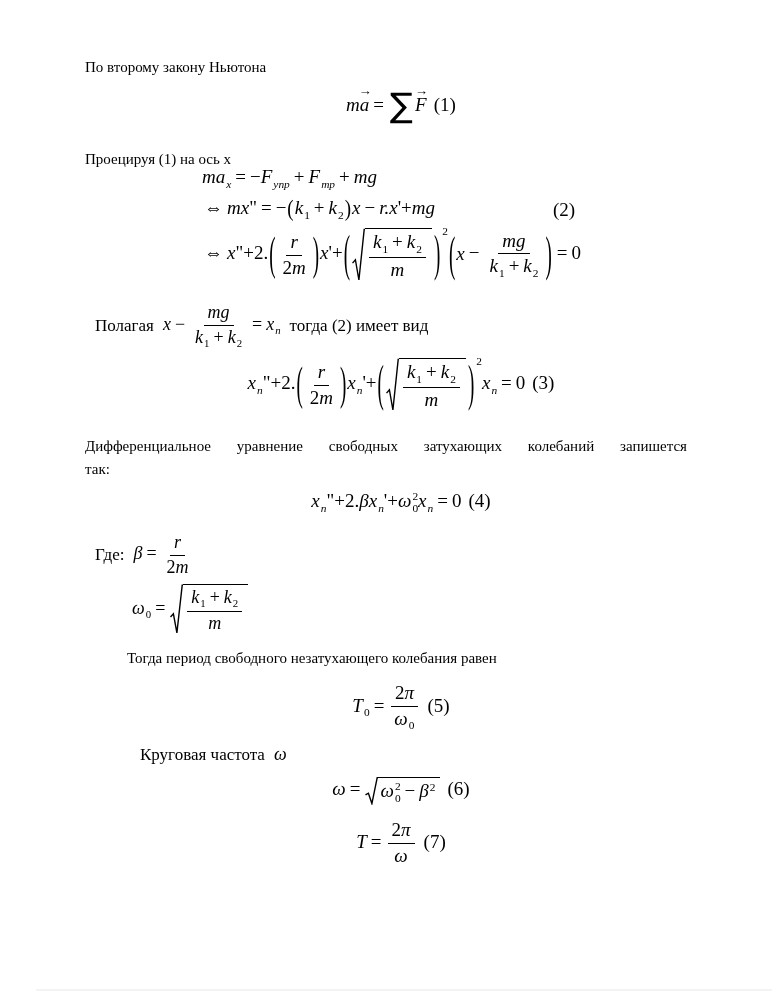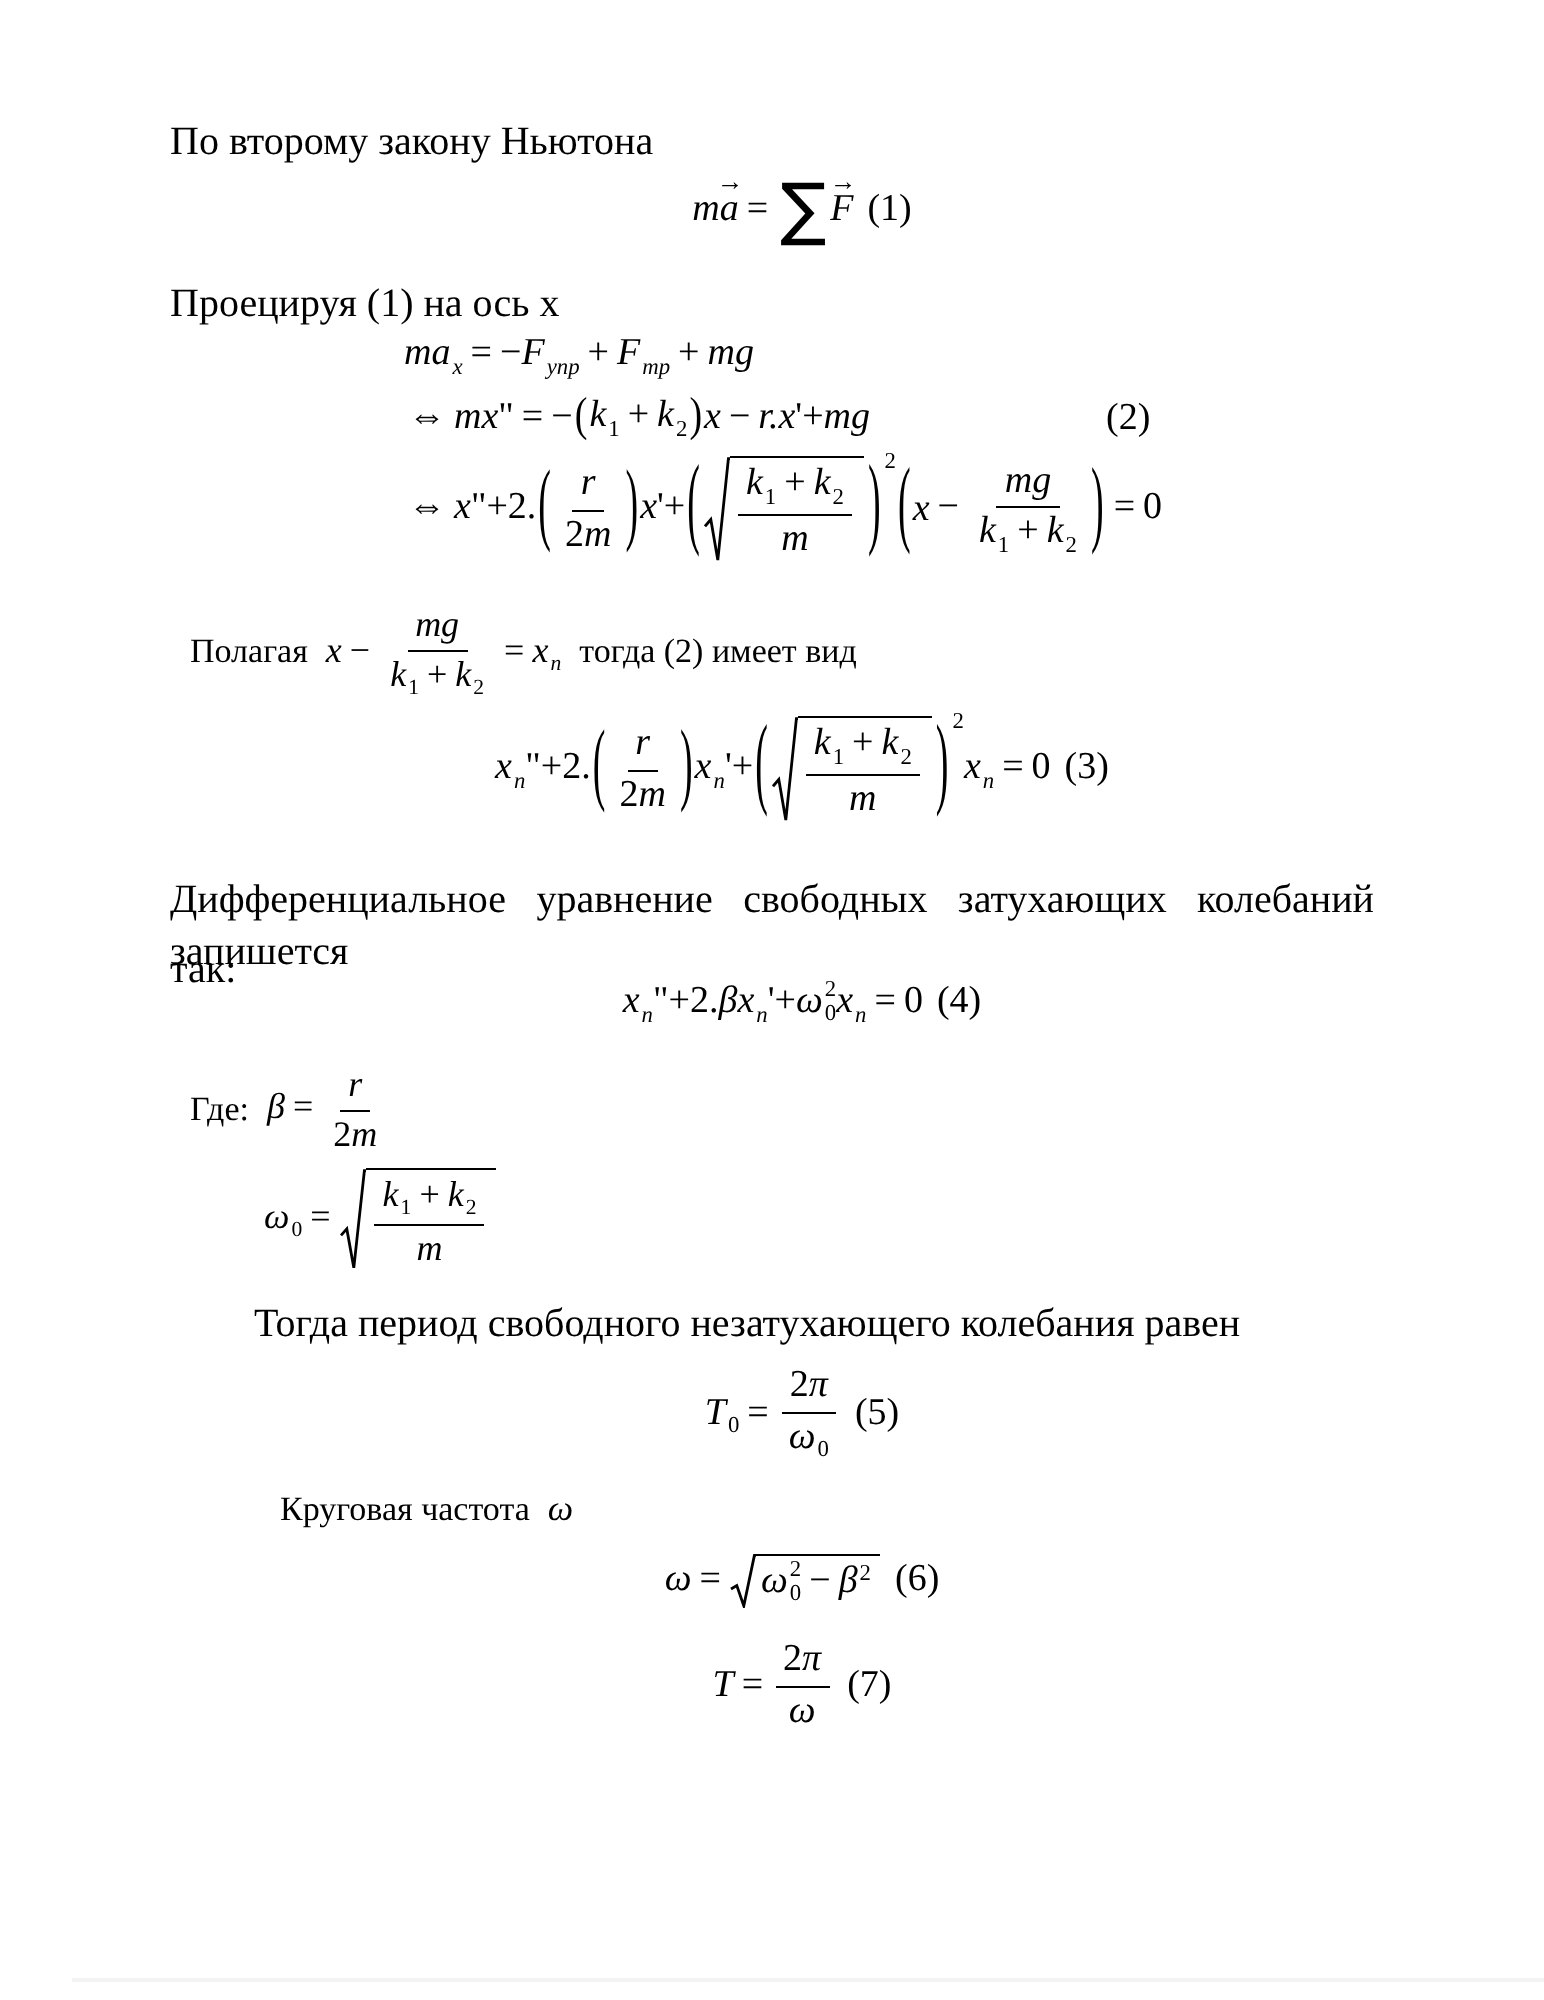--- a/index.html
+++ b/index.html
@@ -1,21 +1,21 @@
 <!DOCTYPE html>
 <html><head>
 <meta charset="utf-8">
 <style>
   html,body { margin:0; padding:0; background:#ffffff; }
   .page {
     position:relative; width:772px; height:1000px; background:#ffffff;
     color:#000; font-family:"Liberation Serif","DejaVu Serif",serif;
     overflow:hidden;
   }
-  .txt { position:absolute; font-size:20px; line-height:1.3; white-space:nowrap; }
+  .txt { position:absolute; font-size:15px; line-height:1.3; white-space:nowrap; }
   .txt.just { white-space:normal; text-align:justify; text-align-last:justify; }
   .inline-row { position:absolute; display:flex; align-items:center; gap:9px; font-size:17px; white-space:nowrap;margin-left:10px; }
   .eq-center { position:absolute; left:30px; width:742px; text-align:center; }
   .eq-line { position:absolute; }
   .math { font-size:19px; line-height:1.2; font-family:"Liberation Serif","DejaVu Serif","DejaVu Sans",serif; }
   .inline-math { font-size:18px; }
 
   
   .mrow { display:inline; white-space:nowrap; }
   .mi { font-style:italic; }
@@ -51,21 +51,21 @@
 </style>
 </head>
 <body>
 
 <div class="page">
 
   <div class="txt" style="left:85px;top:58px">По второму закону Ньютона</div>
 
   <div class="eq-center math" style="top:88px"><span class="mrow"><span class="mi">m</span><span class="mvec"><span class="vecarrow">→</span><span class="mi">a</span></span><span class="mo">=</span><span class="msum">∑</span><span class="mvec"><span class="vecarrow">→</span><span class="mi">F</span></span><span class="mlabel">(1)</span></span></div>
 
-  <div class="txt" style="left:85px;top:139px">Проецируя (1) на ось x</div>
+  <div class="txt" style="left:85px;top:150px">Проецируя (1) на ось x</div>
 
   <div class="eq-line math" style="left:202px;top:166px"><span class="mrow"><span class="msub"><span class="mi">ma</span><span class="msubscript"><span class="mi">x</span></span></span><span class="mo">=</span><span class="mn">−</span><span class="msub"><span class="mi">F</span><span class="msubscript"><span class="mi">упр</span></span></span><span class="mo">+</span><span class="msub"><span class="mi">F</span><span class="msubscript"><span class="mi">тр</span></span></span><span class="mo">+</span><span class="mi">mg</span></span></div>
   <div class="eq-line math" style="left:200px;top:197px;right:0"><span class="mrow"><span class="mo">⇔</span><span class="mi">mx</span><span class="mn">"</span><span class="mo">=</span><span class="mn">−</span><span class="mparen">
           <span class="pdelim" style="transform: scaleY(1.256);">(</span>
           <span class="pinner">
             <span class="mrow"><span class="msub"><span class="mi">k</span><span class="msubscript"><span class="mn">1</span></span></span><span class="mo">+</span><span class="msub"><span class="mi">k</span><span class="msubscript"><span class="mn">2</span></span></span></span>
           </span>
           <span class="pdelim" style="transform: scaleY(1.256);">)</span>
         </span><span class="mi">x</span><span class="mo">−</span><span class="mi">r.x</span><span class="mn">'+</span><span class="mi">mg</span><span class="mrlabel">(2)</span></span></div>
   <div class="eq-line math" style="left:200px;top:228px"><span class="mrow"><span class="mo">⇔</span><span class="mi">x</span><span class="mn">"+</span><span class="mn">2.</span><span class="mparen">
@@ -140,21 +140,21 @@
                   <span class="fden"><span class="mi">m</span></span>
                 </span>
               </span>
             </span>
           </span>
           <span class="pdelim" style="transform: scaleY(2.69);">)</span>
           <span class="gsup">2</span>
         </span><span class="msub"><span class="mi">x</span><span class="msubscript"><span class="mi">n</span></span></span><span class="mo">=</span><span class="mn">0</span><span class="mlabel">(3)</span></span></div>
 
   <div class="txt just" style="left:85px;top:437px;width:602px">Дифференциальное уравнение свободных затухающих колебаний запишется</div>
-  <div class="txt" style="left:85px;top:472px">так:</div>
+  <div class="txt" style="left:85px;top:460px">так:</div>
 
   <div class="eq-center math" style="top:490px"><span class="mrow"><span class="msub"><span class="mi">x</span><span class="msubscript"><span class="mi">n</span></span></span><span class="mn">"+</span><span class="mn">2.</span><span class="mi">β</span><span class="msub"><span class="mi">x</span><span class="msubscript"><span class="mi">n</span></span></span><span class="mn">'+</span><span class="msub"><span class="mi">ω</span><span class="msstack">
             <span class="sssup"><span class="mn">2</span></span>
             <span class="sssub"><span class="mn">0</span></span>
           </span></span><span class="msub"><span class="mi">x</span><span class="msubscript"><span class="mi">n</span></span></span><span class="mo">=</span><span class="mn">0</span><span class="mlabel">(4)</span></span></div>
 
   <div class="inline-row" style="left:85px;top:532px">
     <span class="txt-inline">Где:</span>
     <span class="math inline-math"><span class="mrow"><span class="mi">β</span><span class="mo">=</span><span class="mfrac">
             <span class="fnum"><span class="mi">r</span></span>

